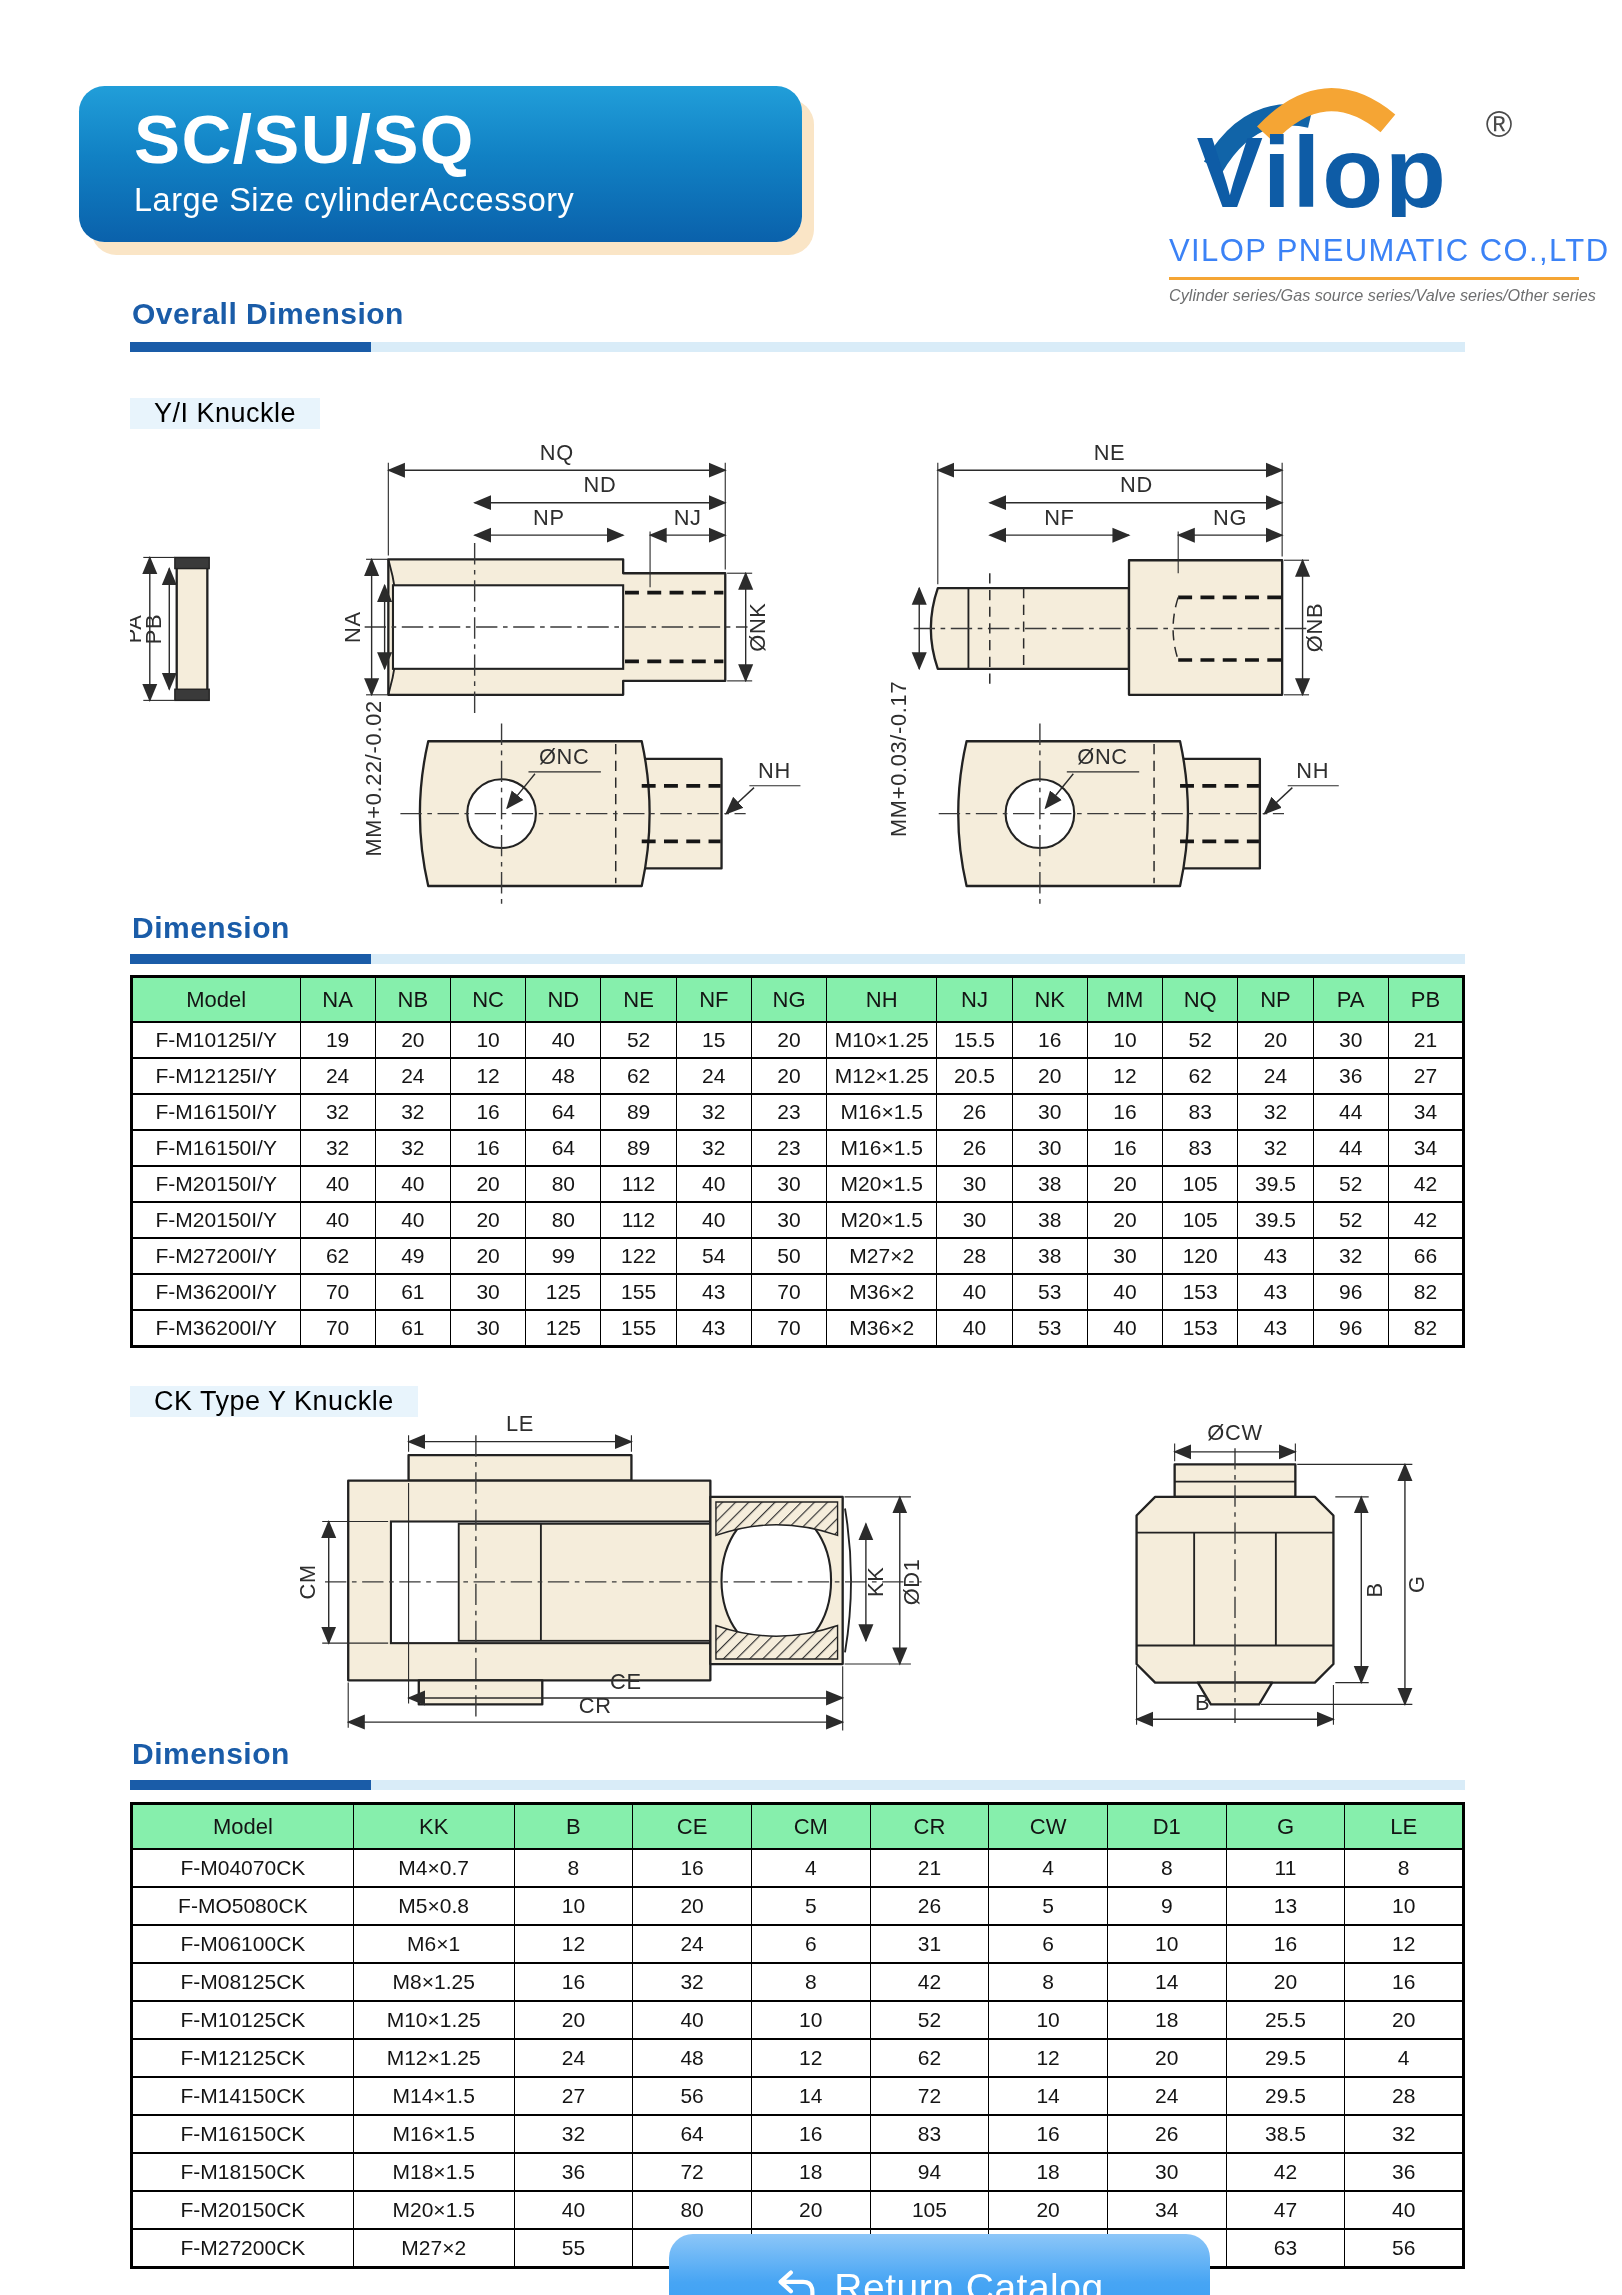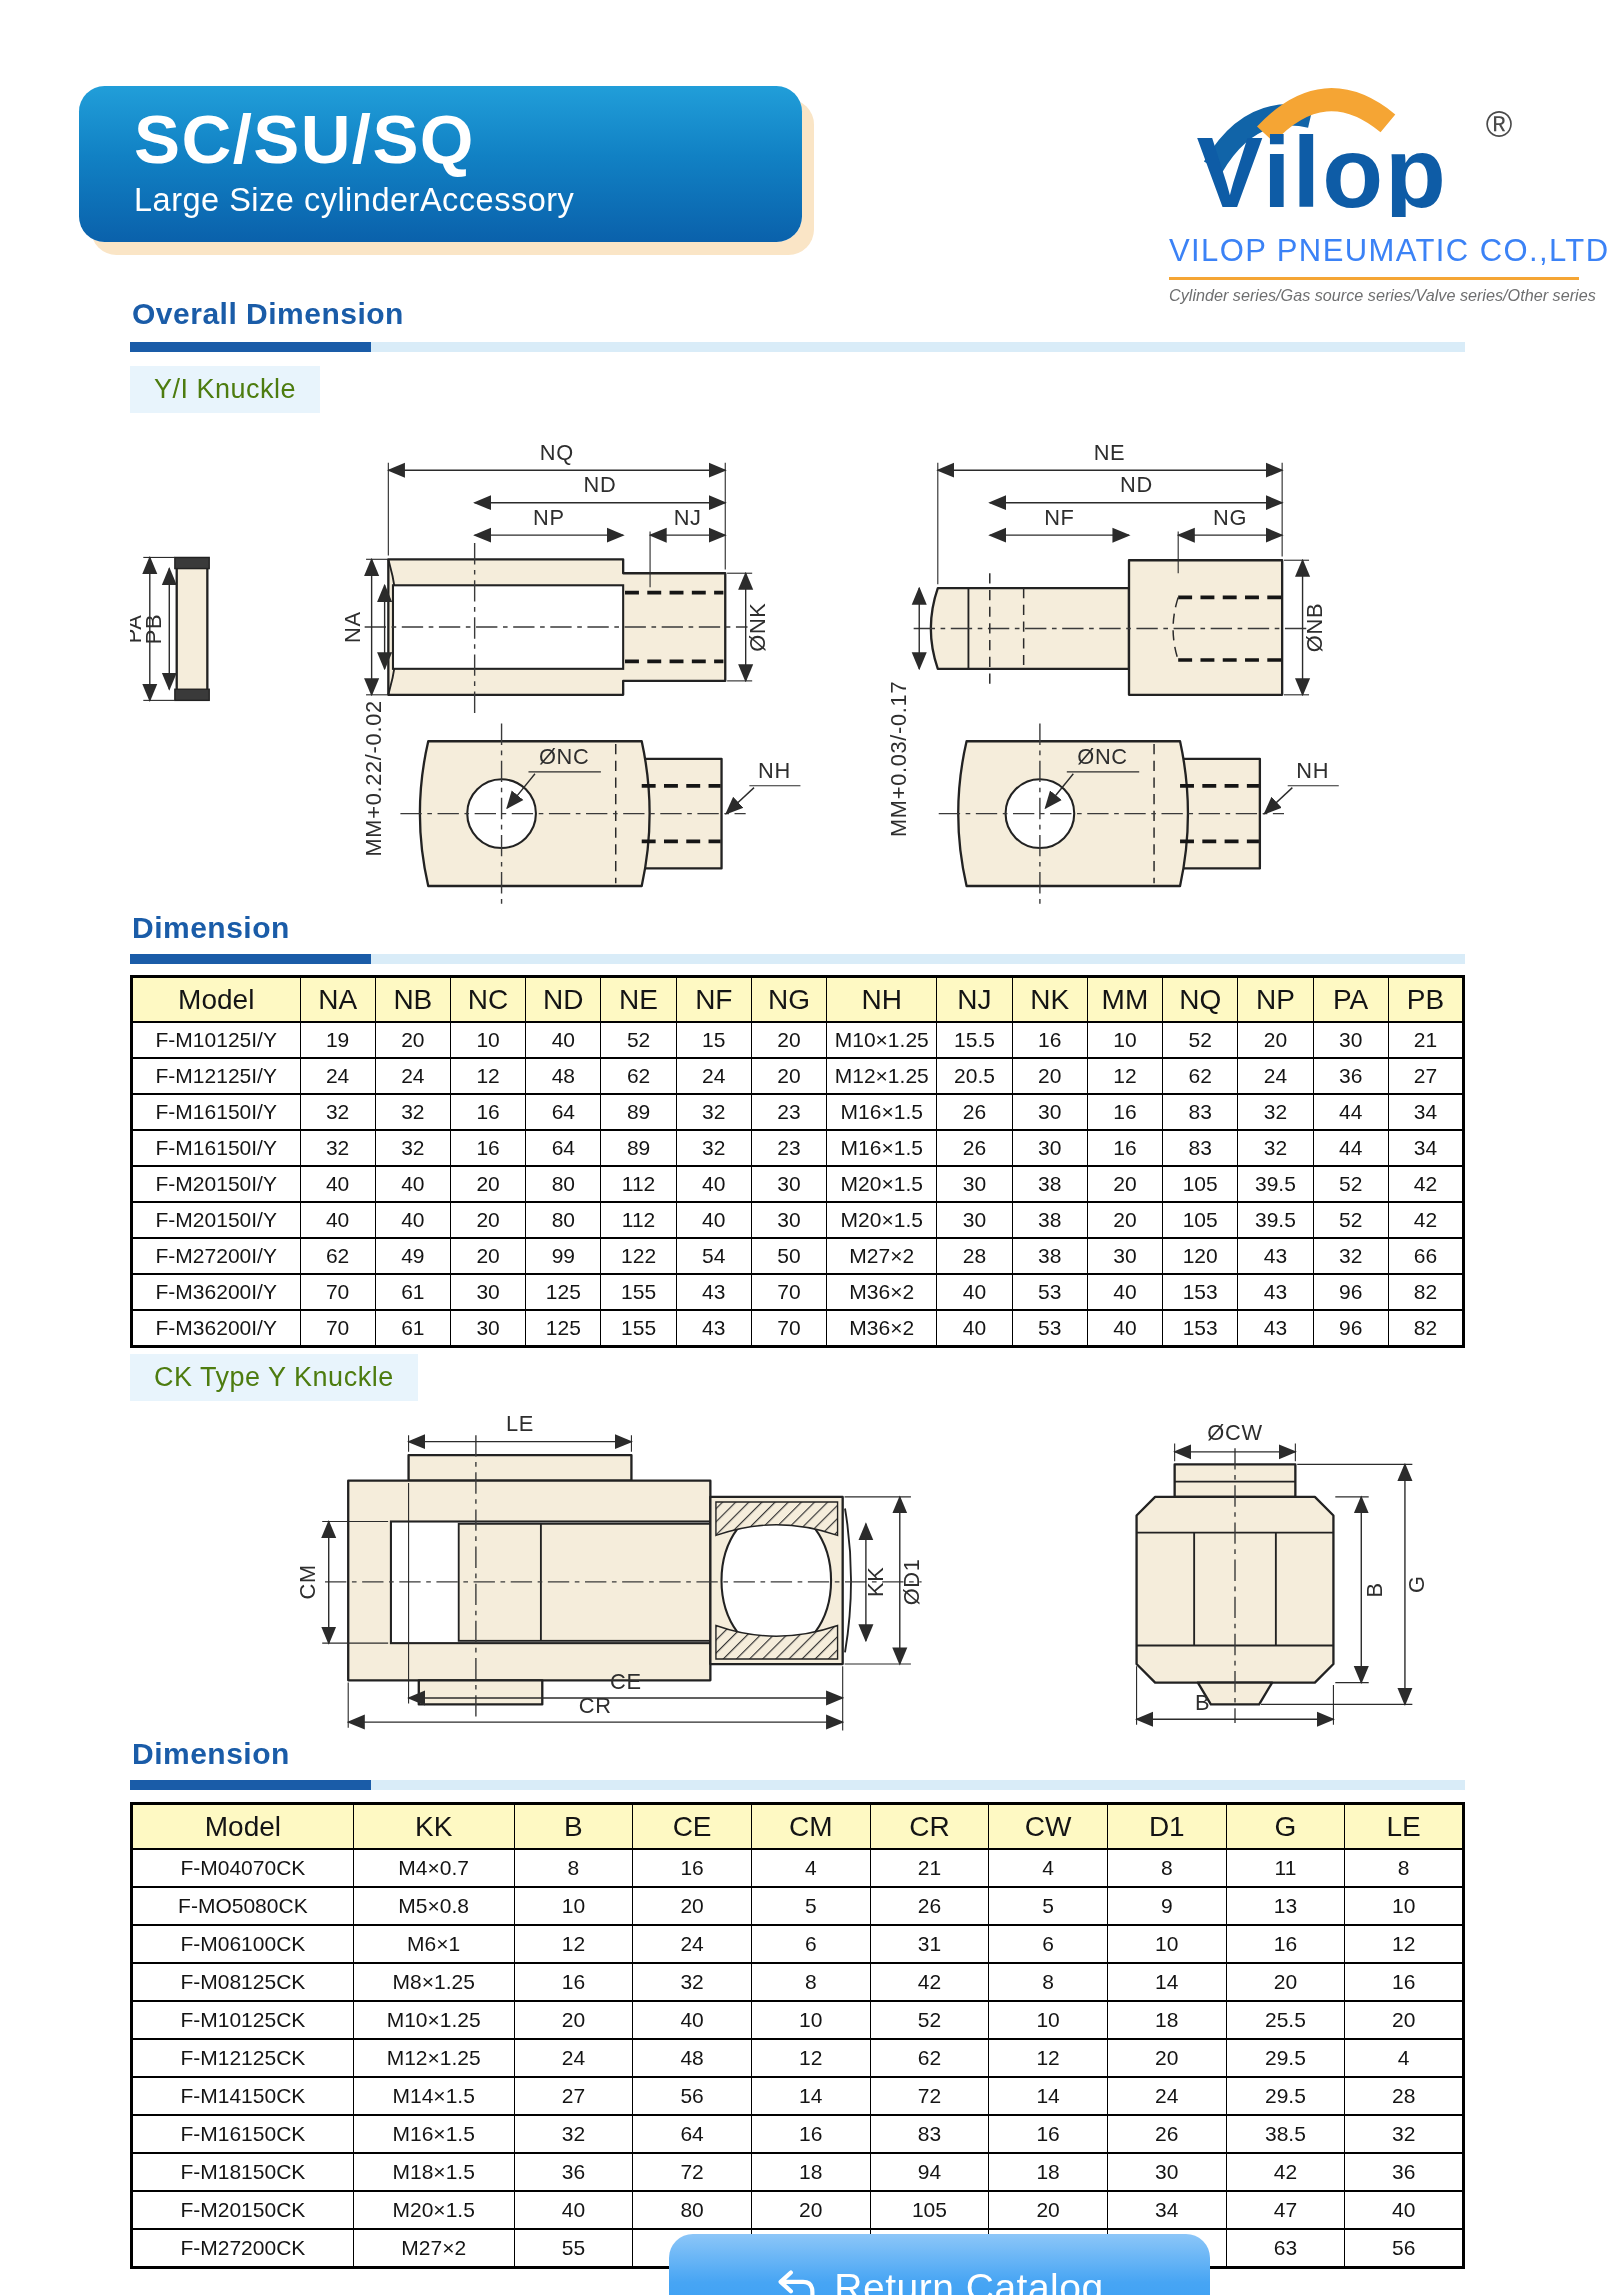--- a/index.html
+++ b/index.html
@@ -19,21 +19,21 @@
   .logo{position:absolute;left:1169px;top:64px;width:410px;}
   .logo-mark{display:block;}
   .logo .company{font-size:31px;color:#3b82f6;letter-spacing:1.4px;margin-top:16px;white-space:nowrap;}
   .logo .orange-line{height:2.8px;background:#F5A534;margin-top:8.4px;}
   .logo .tagline{font-size:16.2px;color:#6E6F70;margin-top:5.6px;white-space:nowrap;font-style:italic;}
 
   
   .sec-title{position:absolute;font-size:30px;font-weight:700;color:#1A5CA8;letter-spacing:0.5px;}
   .bar{position:absolute;width:1335px;height:10.2px;background:#D9ECF8;}
   .bar .bar-dark{display:block;width:241px;height:100%;background:#1A5CA8;}
-  .chip{position:absolute;background:#E8F4FC;color:#4d7c0f;font-size:27px;padding:8px 24px;letter-spacing:0.5px;}
+  .chip{position:absolute;background:#E8F4FC;color:#000000;font-size:27px;padding:0 24px;letter-spacing:0.5px;margin-top:32px;}
 
   
   .tdraw{position:absolute;left:130px;}
   svg .body{fill:#F5EDDB;stroke:#222;stroke-width:5;stroke-linejoin:round;}
   svg .bodyThin{fill:#F5EDDB;stroke:#222;stroke-width:4;}
   svg .hole{fill:#ffffff;stroke:#222;stroke-width:4.5;}
   svg .dim{stroke:#2b2b2b;stroke-width:3;fill:none;}
   svg .ext{stroke:#2b2b2b;stroke-width:2.4;fill:none;}
   svg .edge{stroke:#222;stroke-width:4;fill:none;}
   svg .cline{stroke:#3a3a3a;stroke-width:3;stroke-dasharray:46 12 10 12;fill:none;}
@@ -43,21 +43,21 @@
   svg text{font-family:"Liberation Sans",sans-serif;font-size:47px;fill:#2e2e2e;
            letter-spacing:1.5px;text-anchor:middle;}
 
   
   table.dimtable{position:absolute;left:130px;width:1335px;border-collapse:collapse;
                  border:3.2px solid #000;table-layout:fixed;}
   table.dimtable th,table.dimtable td{border-left:1.2px solid #000;border-right:1.2px solid #000;
                  border-top:2.3px solid #000;border-bottom:2.3px solid #000;
                  text-align:center;vertical-align:middle;font-size:21px;font-weight:400;
                  padding:0;overflow:hidden;white-space:nowrap;color:#141414;}
-  table.dimtable thead th{background:#fef9c3;font-size:28px;height:43px;}
+  table.dimtable thead th{background:#86efac;font-size:22px;height:43px;}
   #table1 tbody td{height:34px;}
   #table2 tbody td{height:36px;}
   #table1 th:first-child{width:12.5%;}
   #table1 th:nth-child(9){width:8.2%;}
   #table2 th:first-child{width:16.5%;}
   #table2 th:nth-child(2){width:12%;}
 
   
   .return-btn{position:absolute;left:669px;top:2234px;width:541px;height:107px;
               border-radius:24px;border:none;cursor:pointer;

